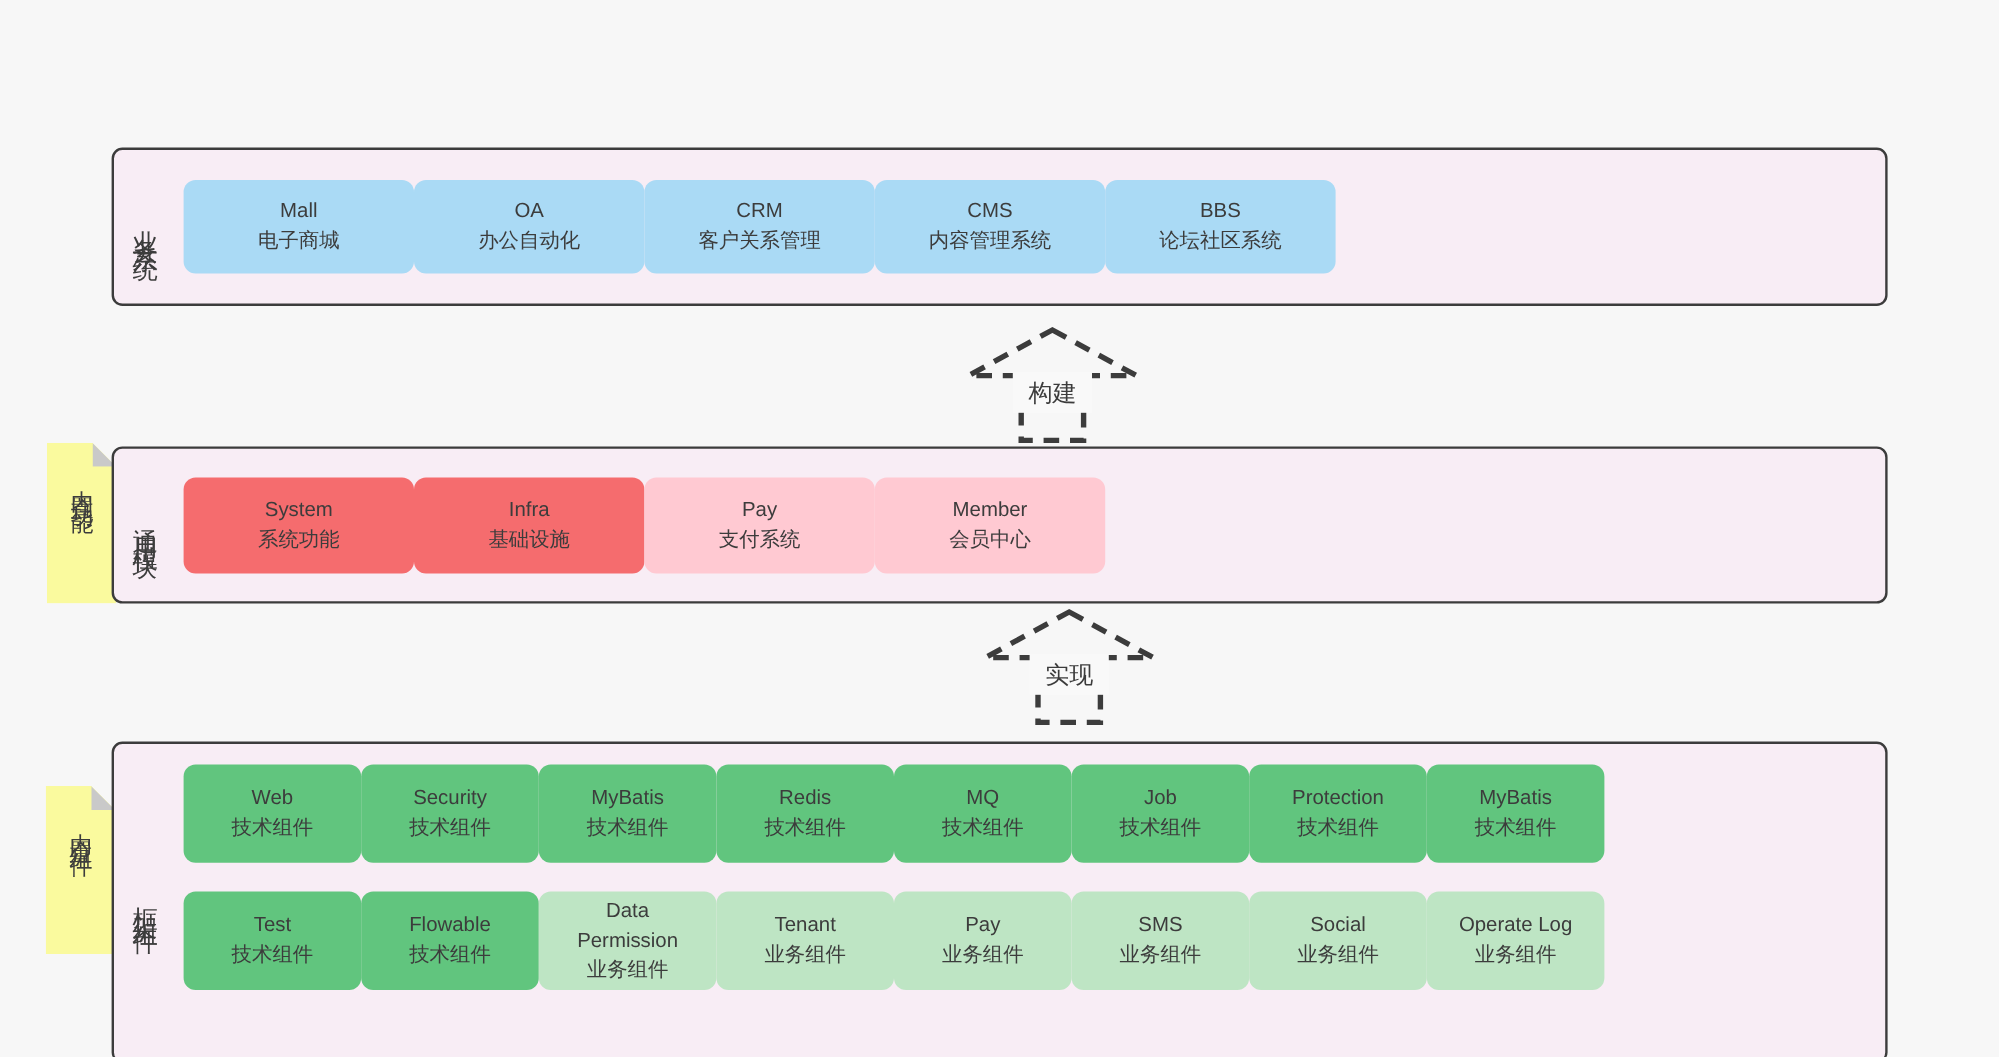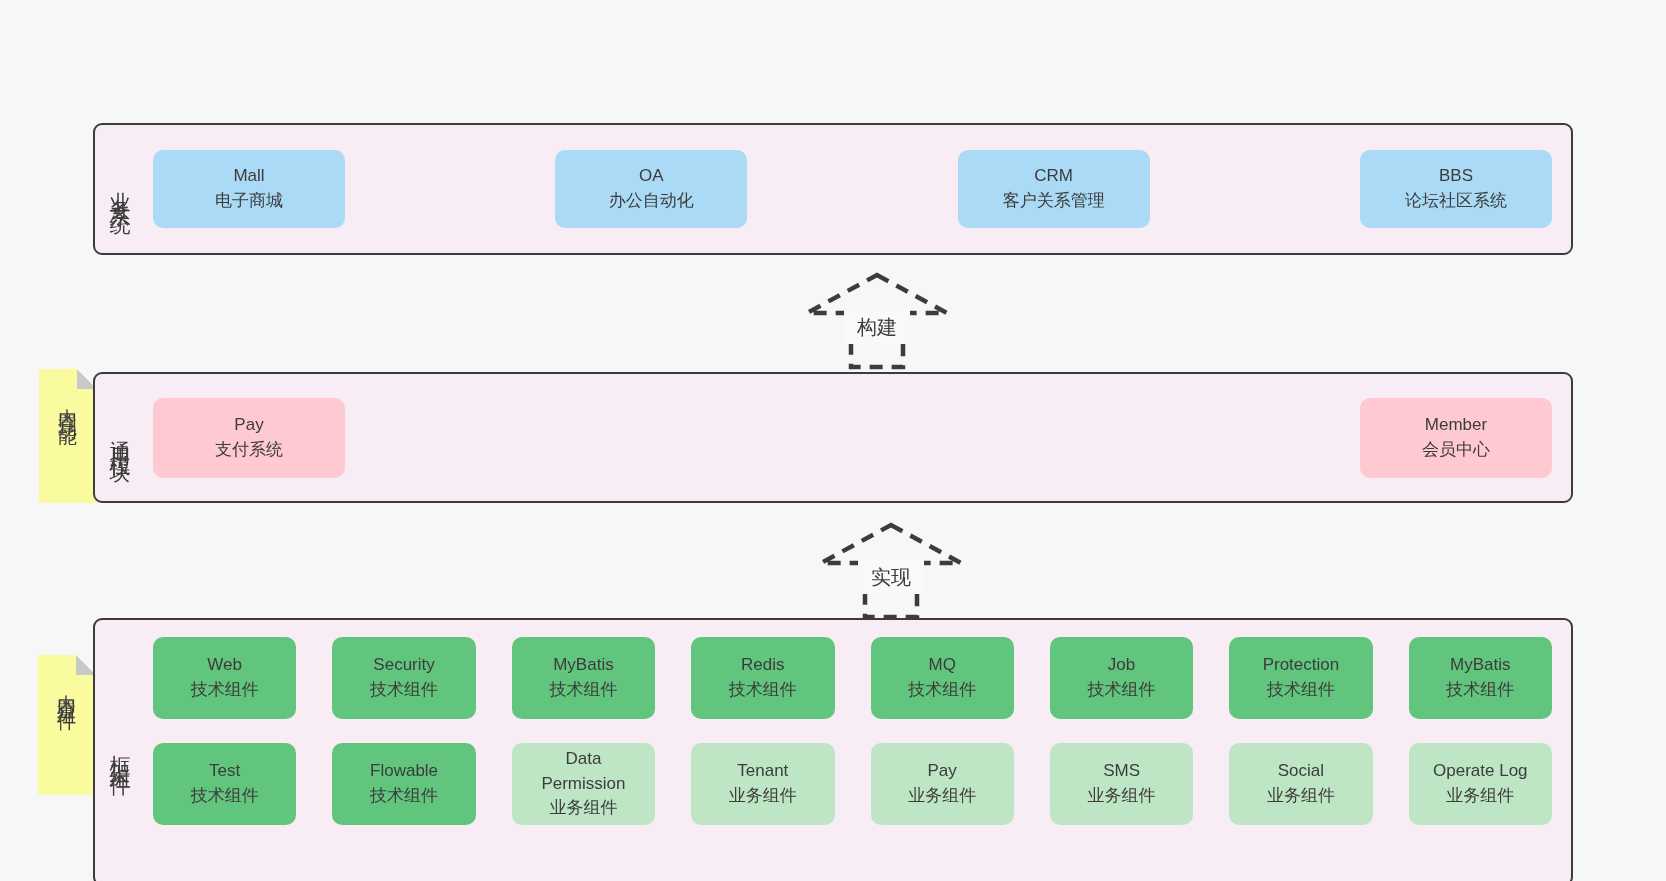--- a/index.html
+++ b/index.html
@@ -17,22 +17,22 @@
   }
   .c1{top:123px;height:132px;}
   .c2{top:372px;height:131px;}
   .c3{top:618px;height:268px;}
   .vlabel{
     position:absolute;left:15px;top:50%;transform:translateY(-50%);
     writing-mode:vertical-rl;text-orientation:upright;
     font-size:21px;letter-spacing:7px;line-height:1;white-space:nowrap;
   }
   .row{
-    position:absolute;left:58px;right:19px;
-    display:flex;justify-content:space-between;gap:36px;
+    position:absolute;left:58px;right:8px;
+    display:flex;
   }
   .c1 .row{top:25px;height:78px;}
   .c2 .row{top:24px;height:80px;}
   .row-f1{top:17px;height:82px;}
   .row-f2{top:123px;height:82px;}
   .box{
     box-sizing:border-box;border-radius:10px;
     display:flex;flex-direction:column;align-items:center;justify-content:center;
     text-align:center;font-size:17px;line-height:1.45;padding:4px 6px;
   }
@@ -56,21 +56,21 @@
     background:var(--c-fold,#c9c9c9);
     clip-path:polygon(0 0,100% 100%,0 100%);
   }
   .stext{
     position:absolute;left:50%;top:24px;transform:translateX(-50%);
     writing-mode:vertical-rl;text-orientation:upright;
     font-size:19px;letter-spacing:6px;line-height:1;white-space:nowrap;
   }
   .arrow{position:absolute;width:170px;height:100px;z-index:1;}
   .a1{left:792px;top:270px;text-decoration:underline;}
-  .a2{left:806px;top:520px;}
+  .a2{left:806px;top:505px;}
   .arrow polygon{
     fill:none;stroke:var(--c-border,#3c3c3c);
     stroke-width:4.5;stroke-dasharray:13 9;stroke-linejoin:miter;
   }
   .arrow rect{fill:var(--c-label_bg,#f9f9f9);}
   .arrow text{
     font-size:20px;fill:var(--c-text,#3c3c3c);
     font-family:"Liberation Sans","DejaVu Sans",sans-serif;
   }
 </style>
@@ -84,20 +84,24 @@
       <div class="box-name">Mall</div>
       <div class="box-sub">电子商城</div>
     </div>
     <div class="box blue w6">
       <div class="box-name">OA</div>
       <div class="box-sub">办公自动化</div>
     </div>
     <div class="box blue w6">
       <div class="box-name">CRM</div>
       <div class="box-sub">客户关系管理</div>
+    </div>
+    <div class="box blue w6">
+      <div class="box-name">CMS</div>
+      <div class="box-sub">内容管理系统</div>
     </div>
     <div class="box blue w6">
       <div class="box-name">BBS</div>
       <div class="box-sub">论坛社区系统</div>
     </div>
   </div>
 </section>
 
 <div class="arrow a1">
   <svg width="170" height="100" viewBox="0 0 170 100">
@@ -107,20 +111,28 @@
   </svg>
 </div>
 
 <div class="sticky s1">
   <div class="fold"></div>
   <div class="stext">内置功能</div>
 </div>
 <section class="container c2">
   <div class="vlabel">通用模块</div>
   <div class="row">
+    <div class="box red w6">
+      <div class="box-name">System</div>
+      <div class="box-sub">系统功能</div>
+    </div>
+    <div class="box red w6">
+      <div class="box-name">Infra</div>
+      <div class="box-sub">基础设施</div>
+    </div>
     <div class="box pink w6">
       <div class="box-name">Pay</div>
       <div class="box-sub">支付系统</div>
     </div>
     <div class="box pink w6">
       <div class="box-name">Member</div>
       <div class="box-sub">会员中心</div>
     </div>
   </div>
 </section>

